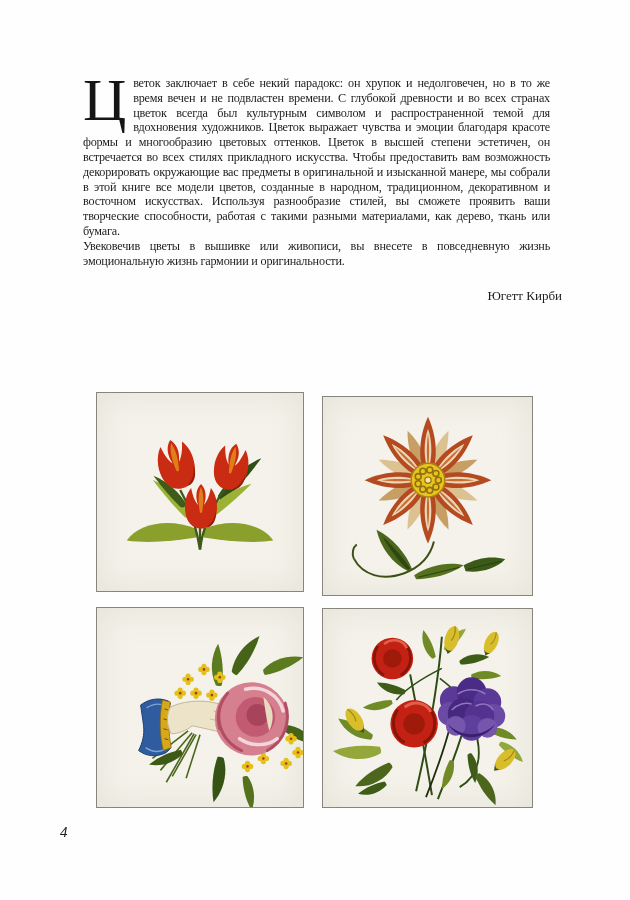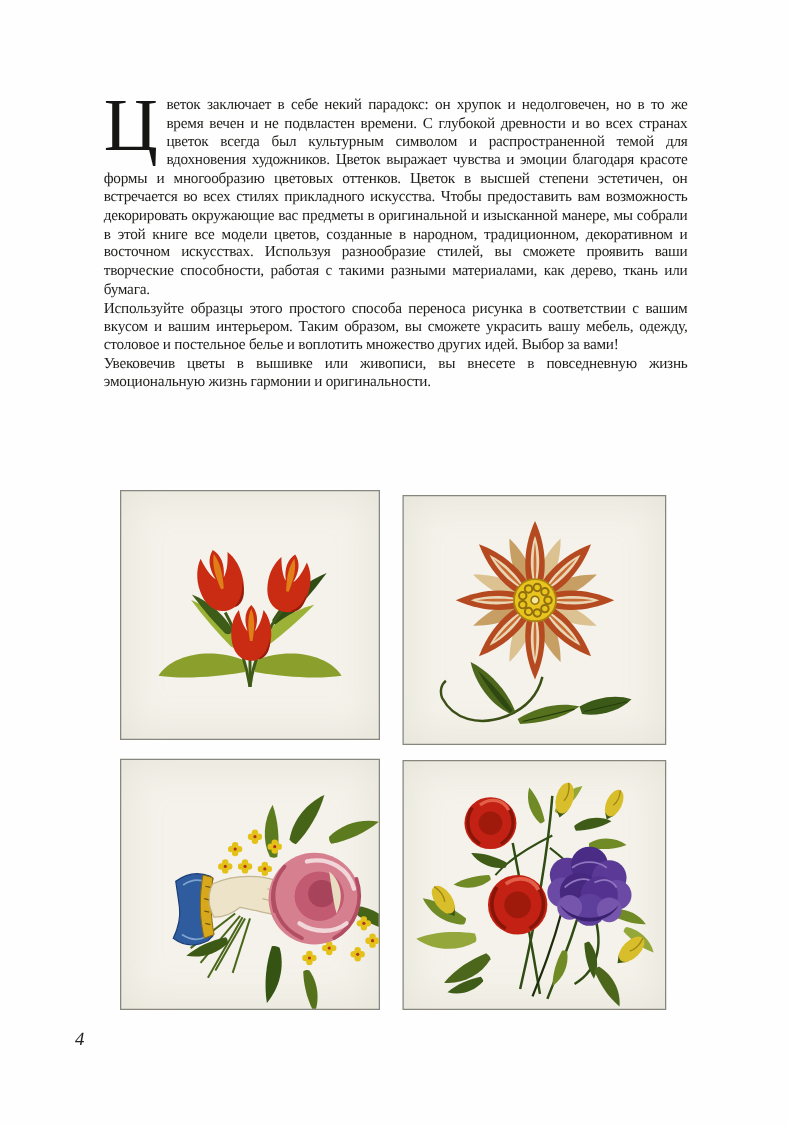--- a/index.html
+++ b/index.html
@@ -54,22 +54,22 @@
 </style>
 </head>
 <body>
 
 <div class="page">
 
   <div class="text-block">
     <p>
       <span class="dropcap">Ц</span><span>веток заключает в себе некий парадокс: он хрупок и недолговечен, но в то же время вечен и не подвластен времени. С глубокой древности и во всех странах цветок всегда был культурным символом и распространенной темой для вдохновения художников. Цветок выражает чувства и эмоции  благодаря красоте формы и многообразию цветовых оттенков. Цветок в высшей степени эстетичен, он встречается во всех стилях прикладного искусства. Чтобы предоставить вам возможность декорировать окружающие вас предметы в оригинальной и изысканной манере, мы собрали в этой книге все модели цветов, созданные в народном, традиционном, декоративном и восточном искусствах. Используя разнообразие стилей, вы сможете проявить ваши творческие способности, работая с такими разными материалами, как дерево, ткань или бумага.</span>
     </p>
-    <p>Используйте образцы этого простого способа переноса рисунка в соответствии с вашим вкусом и вашим интерьером. Таким образом, вы сможете украсить вашу мебель, одежду, столовое и постельное белье и воплотить множество других идей. Выбор за вами!</p>
     <p>Увековечив цветы в вышивке или живописи, вы внесете в повседневную жизнь эмоциональную жизнь гармонии и оригинальности.</p>
+    <div class="signature">Югетт Кирби</div>
   </div>
 
   <div class="figure fig-tl">
     <svg viewBox="0 0 208 200">
       <defs>
         <g id="tulip">
           <path d="M0,15 C-9,15 -15,8 -16,-3 C-17,-13 -14,-21 -10,-26 C-8,-16 -5,-11 -3,-9 C-6,-18 -5,-25 0,-30 C5,-25 6,-18 3,-9 C5,-11 8,-16 10,-26 C14,-21 17,-13 16,-3 C15,8 9,15 0,15 Z" fill="#c92c12"></path>
           <path d="M0,-27 C-3,-20 -3,-12 -1,-1 L1,-1 C3,-12 3,-20 0,-27 Z" fill="#e07f18"></path>
           <path d="M6,13 C11,10 14,4 15,-3 C16,6 12,13 6,14 Z" fill="#951d0a"></path>
         </g>

